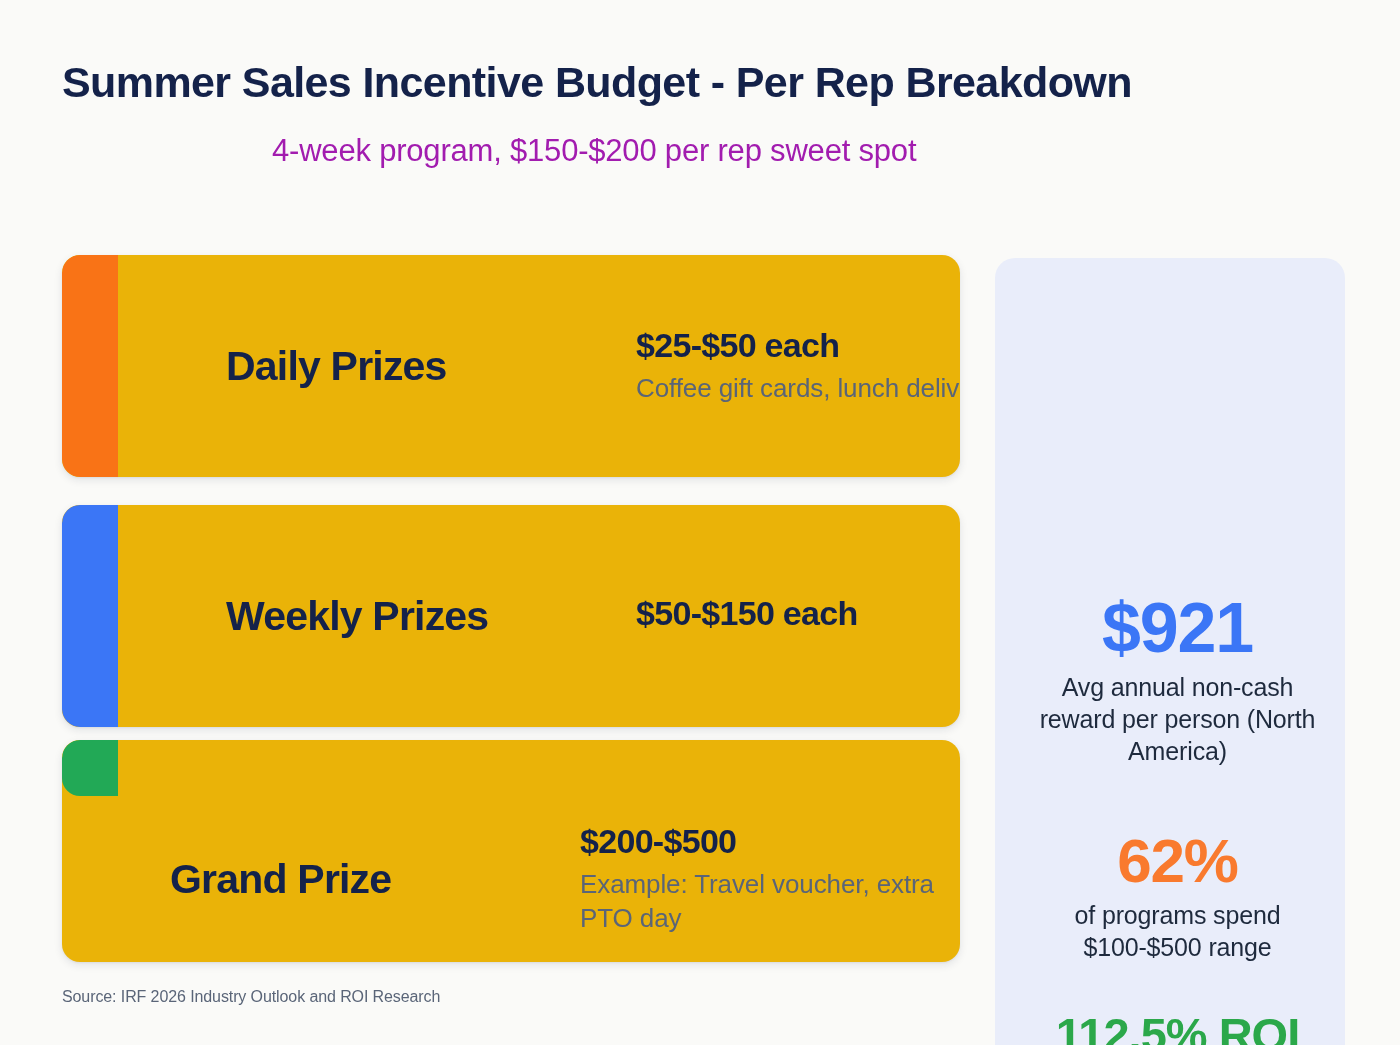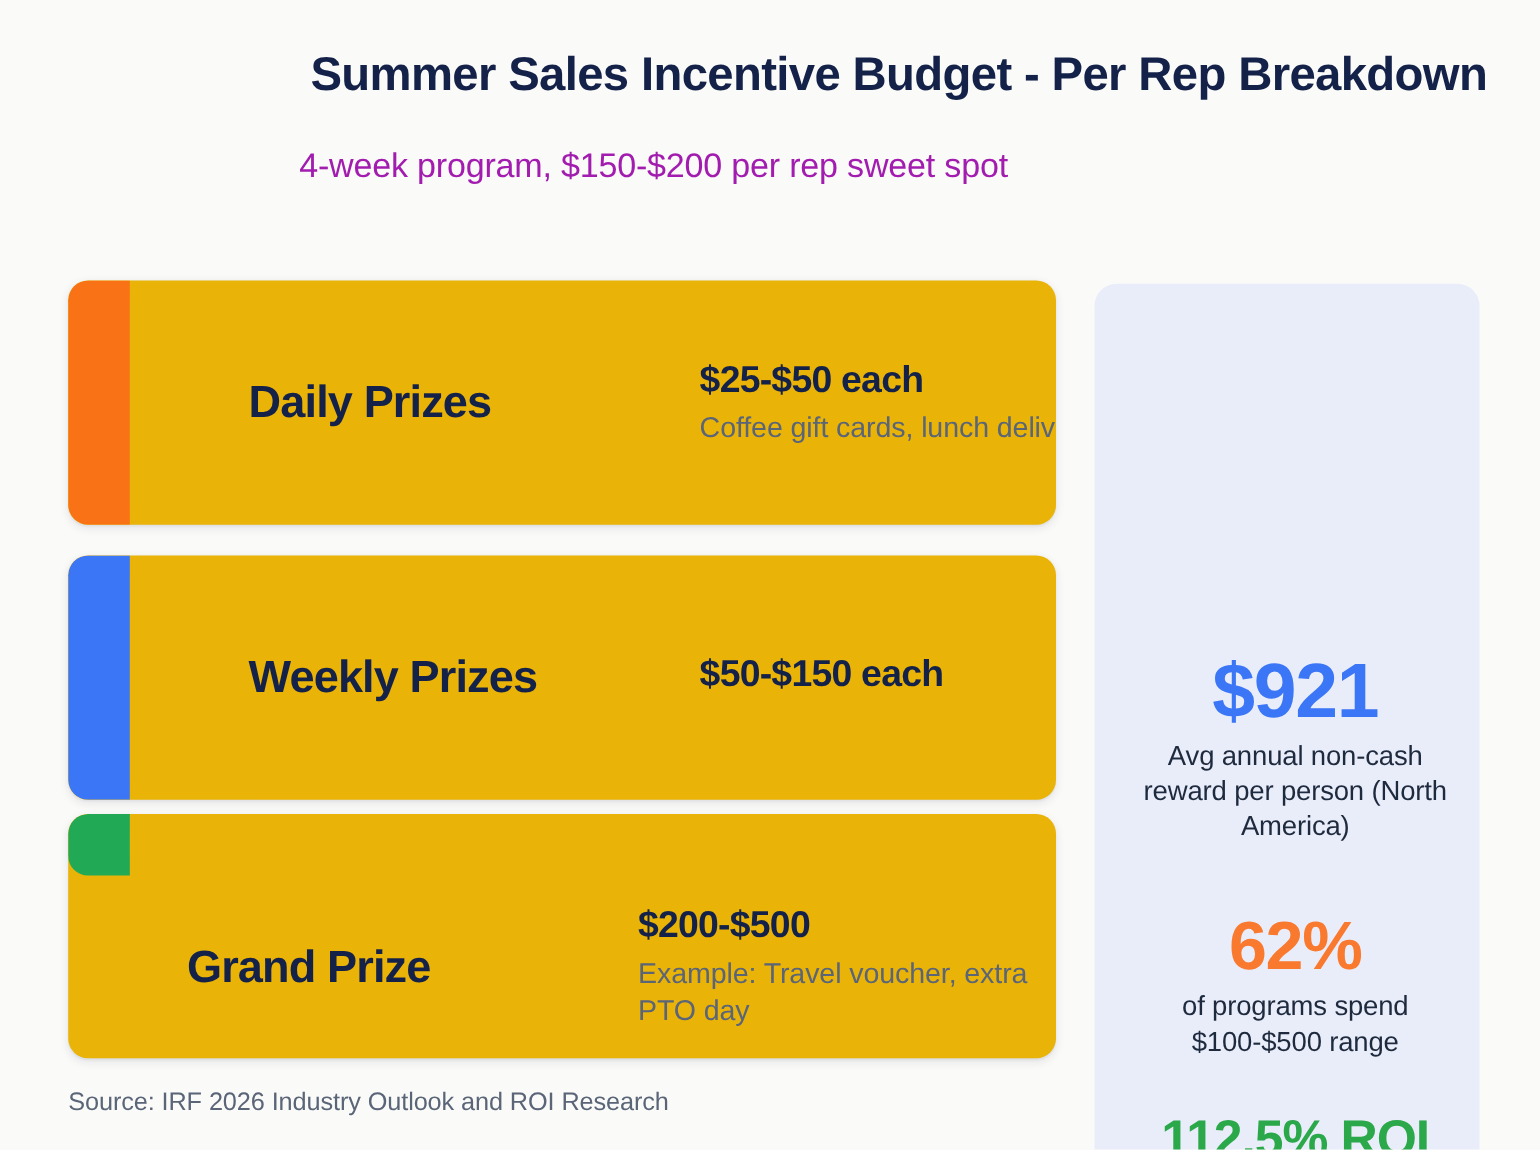--- a/index.html
+++ b/index.html
@@ -16,28 +16,27 @@
     position:relative;
     width:1400px;
     height:1045px;
     background:#FAFAF8;
   }
 
   
   .page-title {
     position:absolute;
     left:62px;
-    top:44px;
+    top:58px;
     width:1290px;
     font-size:43px;
     font-weight:bold;
     letter-spacing:-0.6px;
     color:#14224A;
     white-space:nowrap;
-    text-align:right;
   }
   .page-subtitle {
     position:absolute;
     left:272px;
     top:133px;
     font-size:31px;
     font-weight:normal;
     color:#a21caf;
     letter-spacing:-0.2px;
     white-space:nowrap;
@@ -144,21 +143,21 @@
     line-height:1.28;
     color:#1E2A3D;
     letter-spacing:-0.15px;
   }
 
   
   .source-note {
     position:absolute;
     left:62px;
     top:988px;
-    font-size:23px;
+    font-size:16px;
     color:#5A6578;
     letter-spacing:-0.1px;
     white-space:nowrap;
   }
 </style>
 </head>
 <body>
 
 <div id="canvas">
 

